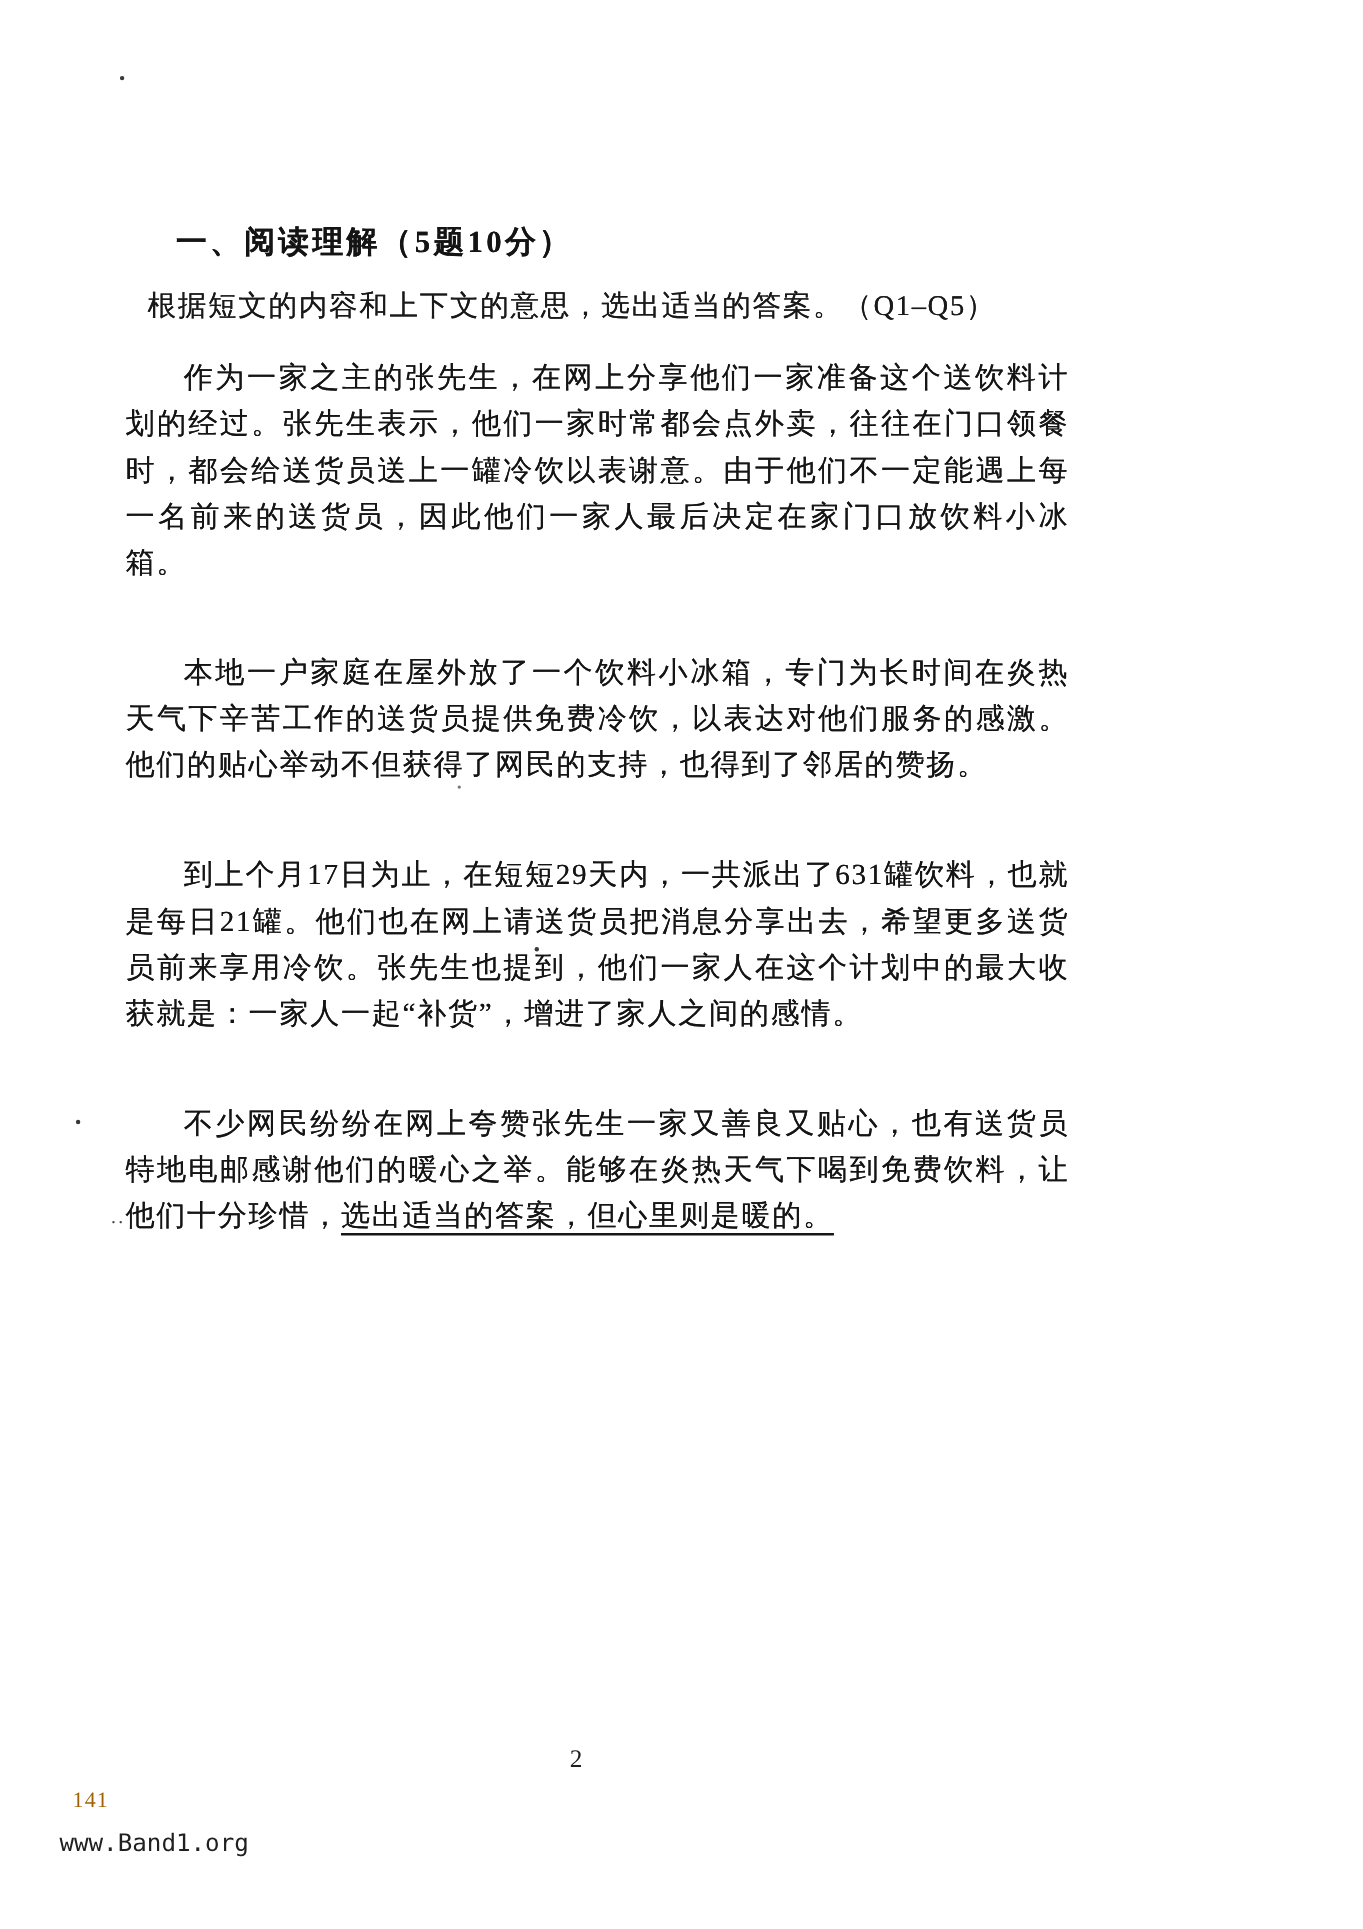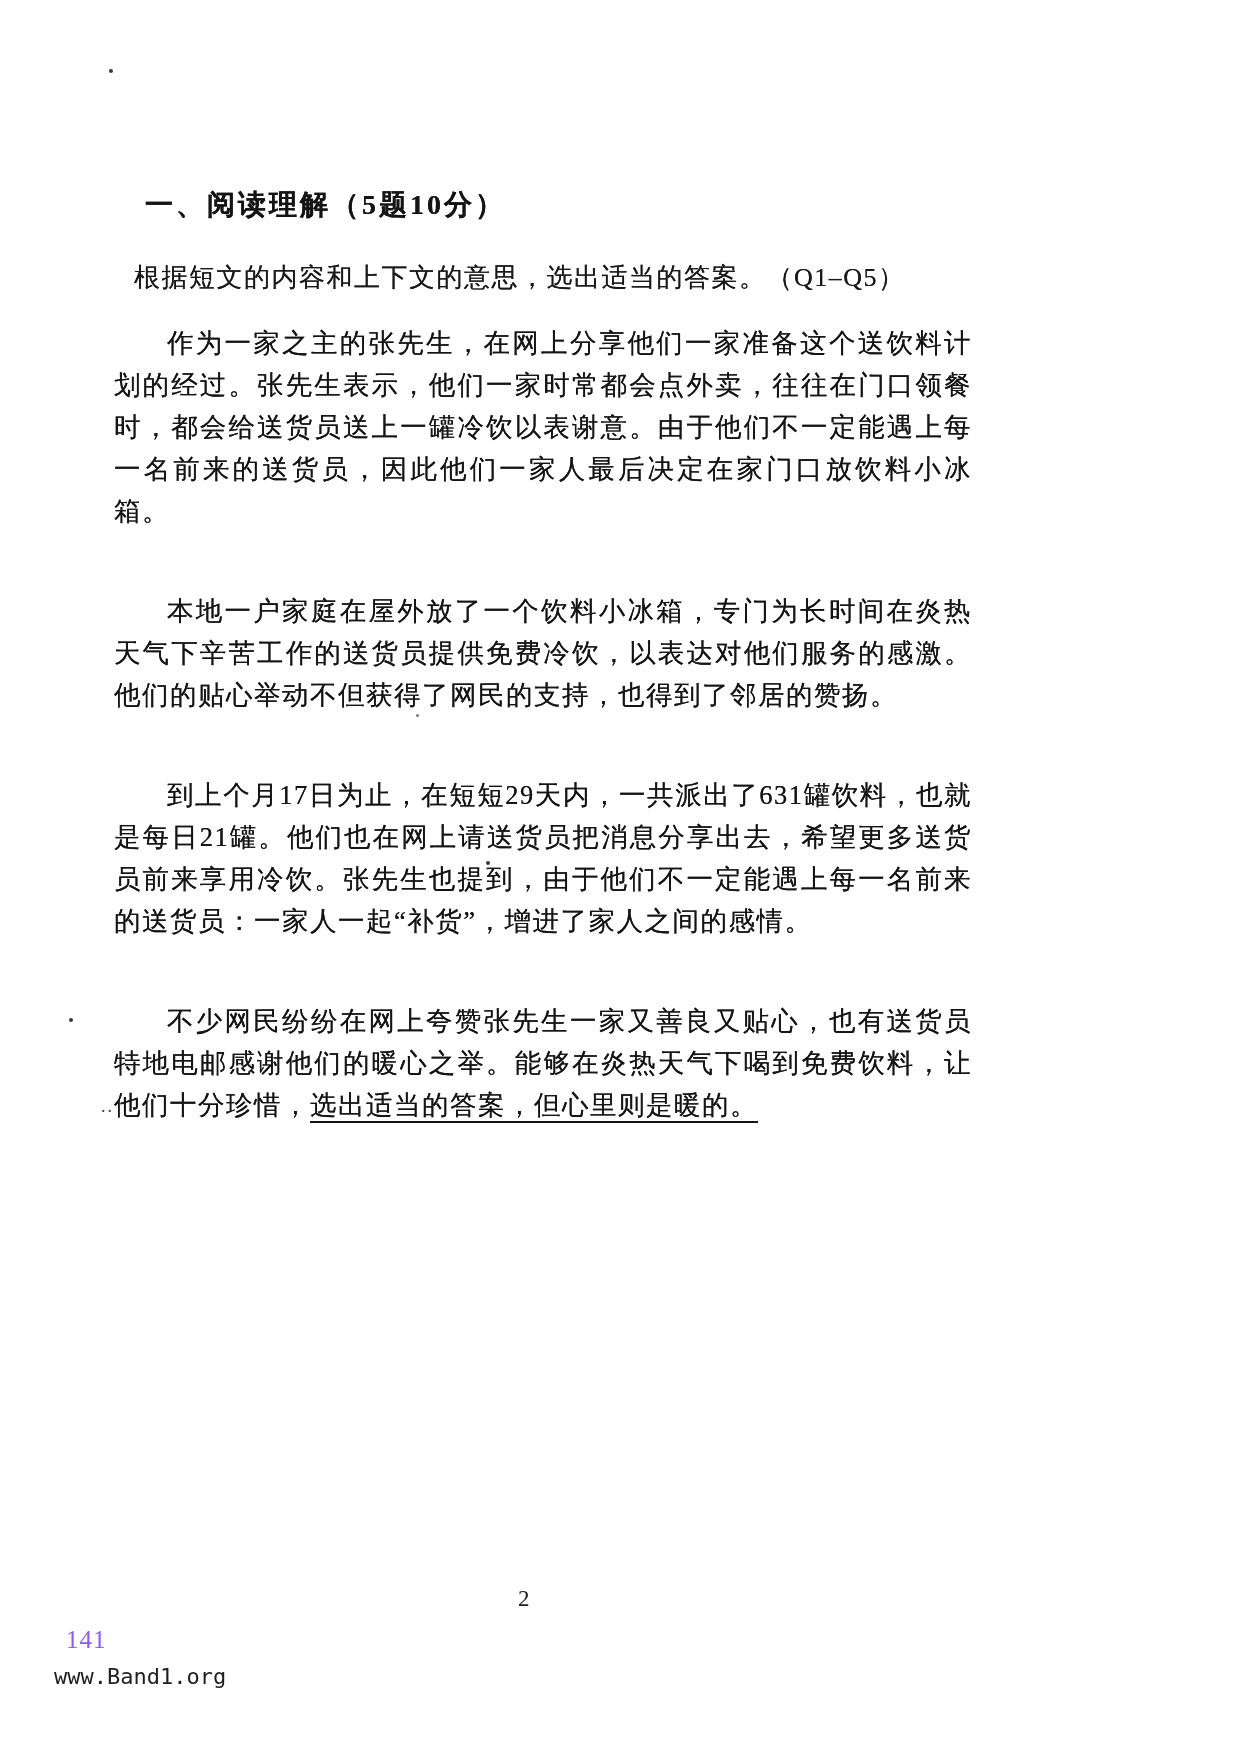--- a/index.html
+++ b/index.html
@@ -21,21 +21,21 @@
     background: #fefefe;
   }
   
   .scan-layer {
     filter: contrast(1.02);
   }
   .section-title {
     position: absolute;
     left: 145px;
     top: 186px;
-    margin: 0;
+    margin: 15px;
     font-size: 28px;
     font-weight: bold;
     letter-spacing: 3px;
     color: #161616;
     text-shadow: 0 0 0.6px #222;
   }
   .instruction {
     position: absolute;
     left: 118px;
     top: 244px;
@@ -71,23 +71,23 @@
     position: absolute;
     left: 518px;
     top: 1586px;
     font-size: 23px;
     color: #222;
   }
   .footer-number {
     position: absolute;
     left: 66px;
     top: 1626px;
-    font-size: 25px;
+    font-size: 20px;
     letter-spacing: 1px;
-    color: #8b5cf6;
+    color: #a16207;
   }
   .footer-site {
     position: absolute;
     left: 54px;
     top: 1664px;
     font-size: 22px;
     font-family: "DejaVu Sans Mono", "Liberation Mono", monospace;
     color: #222;
   }
   .scan-dot {
@@ -119,21 +119,21 @@
   <span class="scan-dot dot-4"></span>
   <span class="dots-pair">..</span>
 
   <h1 class="section-title">一、阅读理解（5题10分）</h1>
 
   <p class="instruction">根据短文的内容和上下文的意思，选出适当的答案。（Q1–Q5）</p>
 
   <div class="body-text">
     <p class="para">作为一家之主的张先生，在网上分享他们一家准备这个送饮料计划的经过。张先生表示，他们一家时常都会点外卖，往往在门口领餐时，都会给送货员送上一罐冷饮以表谢意。由于他们不一定能遇上每一名前来的送货员，因此他们一家人最后决定在家门口放饮料小冰箱。</p>
     <p class="para">本地一户家庭在屋外放了一个饮料小冰箱，专门为长时间在炎热天气下辛苦工作的送货员提供免费冷饮，以表达对他们服务的感激。他们的贴心举动不但获得了网民的支持，也得到了邻居的赞扬。</p>
-    <p class="para">到上个月17日为止，在短短29天内，一共派出了631罐饮料，也就是每日21罐。他们也在网上请送货员把消息分享出去，希望更多送货员前来享用冷饮。张先生也提到，由于他们不一定能遇上每一名前来的送货员：一家人一起“补货”，增进了家人之间的感情。</p>
+    <p class="para">到上个月17日为止，在短短29天内，一共派出了631罐饮料，也就是每日21罐。他们也在网上请送货员把消息分享出去，希望更多送货员前来享用冷饮。张先生也提到，他们一家人在这个计划中的最大收获就是：一家人一起“补货”，增进了家人之间的感情。</p>
     <p class="para"><span>不少网民纷纷在网上夸赞张先生一家又善良又贴心，也有送货员特地电邮感谢他们的暖心之举。能够在炎热天气下喝到免费饮料，让他们十分珍惜，</span><span class="underlined">选出适当的答案，但心里则是暖的。</span></p>
   </div>
 
   <div class="page-number">2</div>
 
   <div class="footer-number">141</div>
 
   <div class="footer-site">www.Band1.org</div>
 
 </div>

